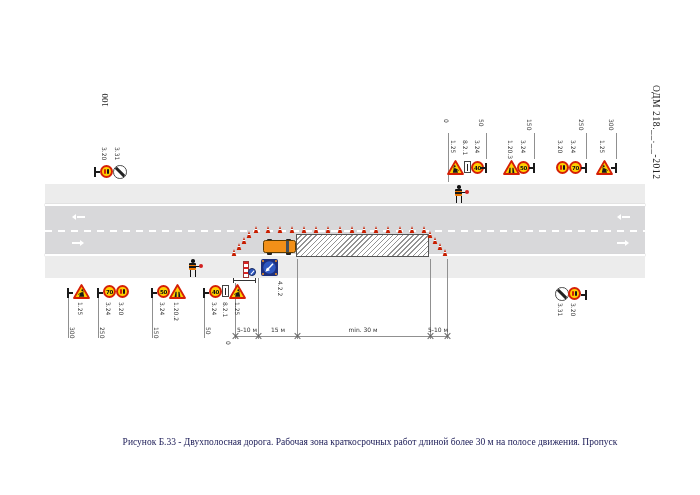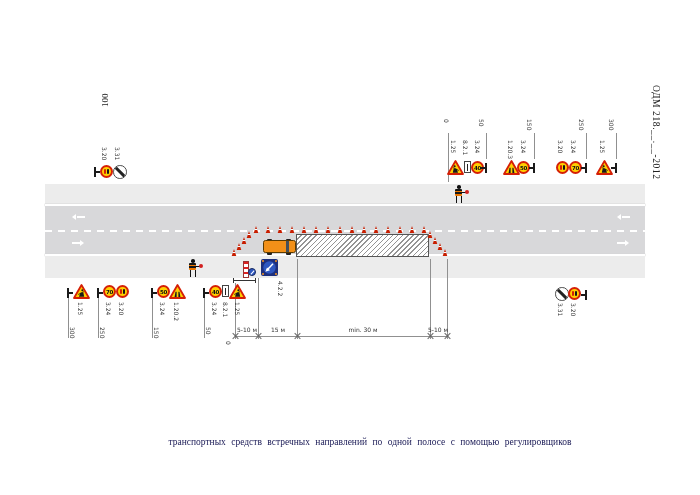--- a/index.html
+++ b/index.html
@@ -336,16 +336,16 @@
   <div class="circ s331" style="left:555px;top:287px"></div>
   <div class="circ s320" style="left:568px;top:287px">
       <i class="c1"></i>
       <i class="c2"></i>
     </div>
   <div class="post pr" style="left:581px;top:290px"></div>
   <span class="rlbl" style="left:564px;top:303px">3.31</span>
   <span class="rlbl" style="left:577px;top:303px">3.20</span>
 
   <div class="caption">
-    <div class="l2">транспортных средств встречных направлений по одной полосе с помощью регулировщиков</div>
+    <div class="l1">Рисунок Б.33 - Двухполосная дорога. Рабочая зона краткосрочных работ длиной более 30 м на полосе движения. Пропуск</div>
   </div>
 
 </div>
 
 </body></html>

